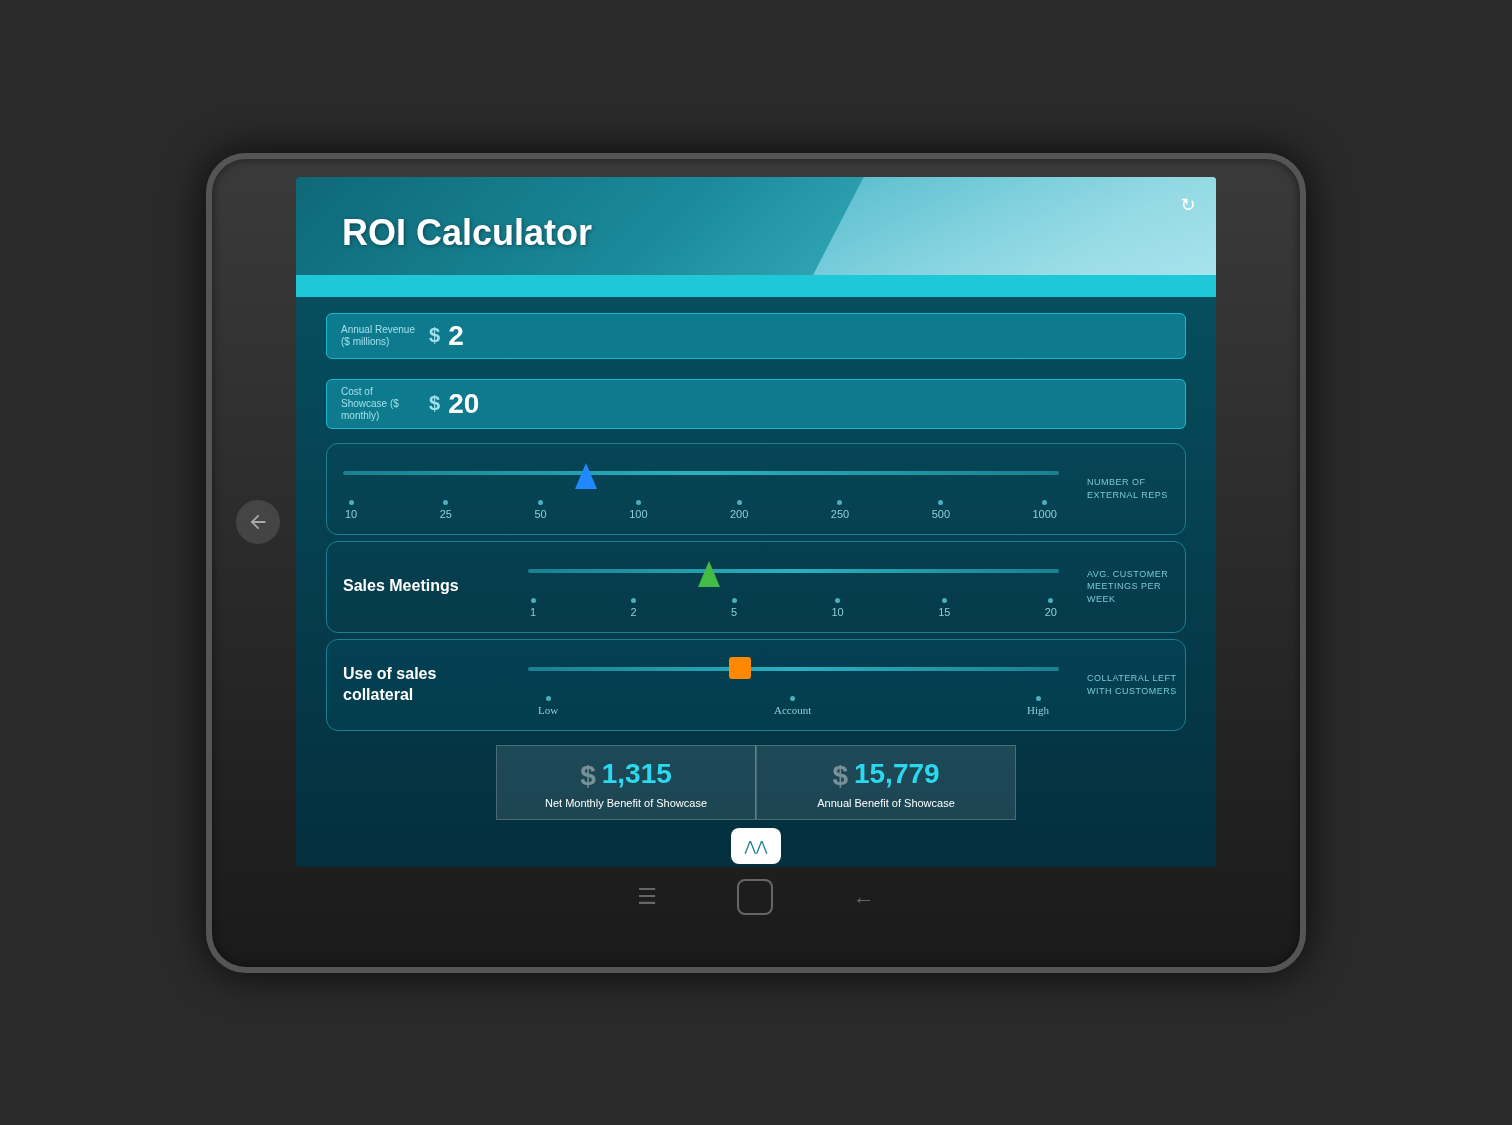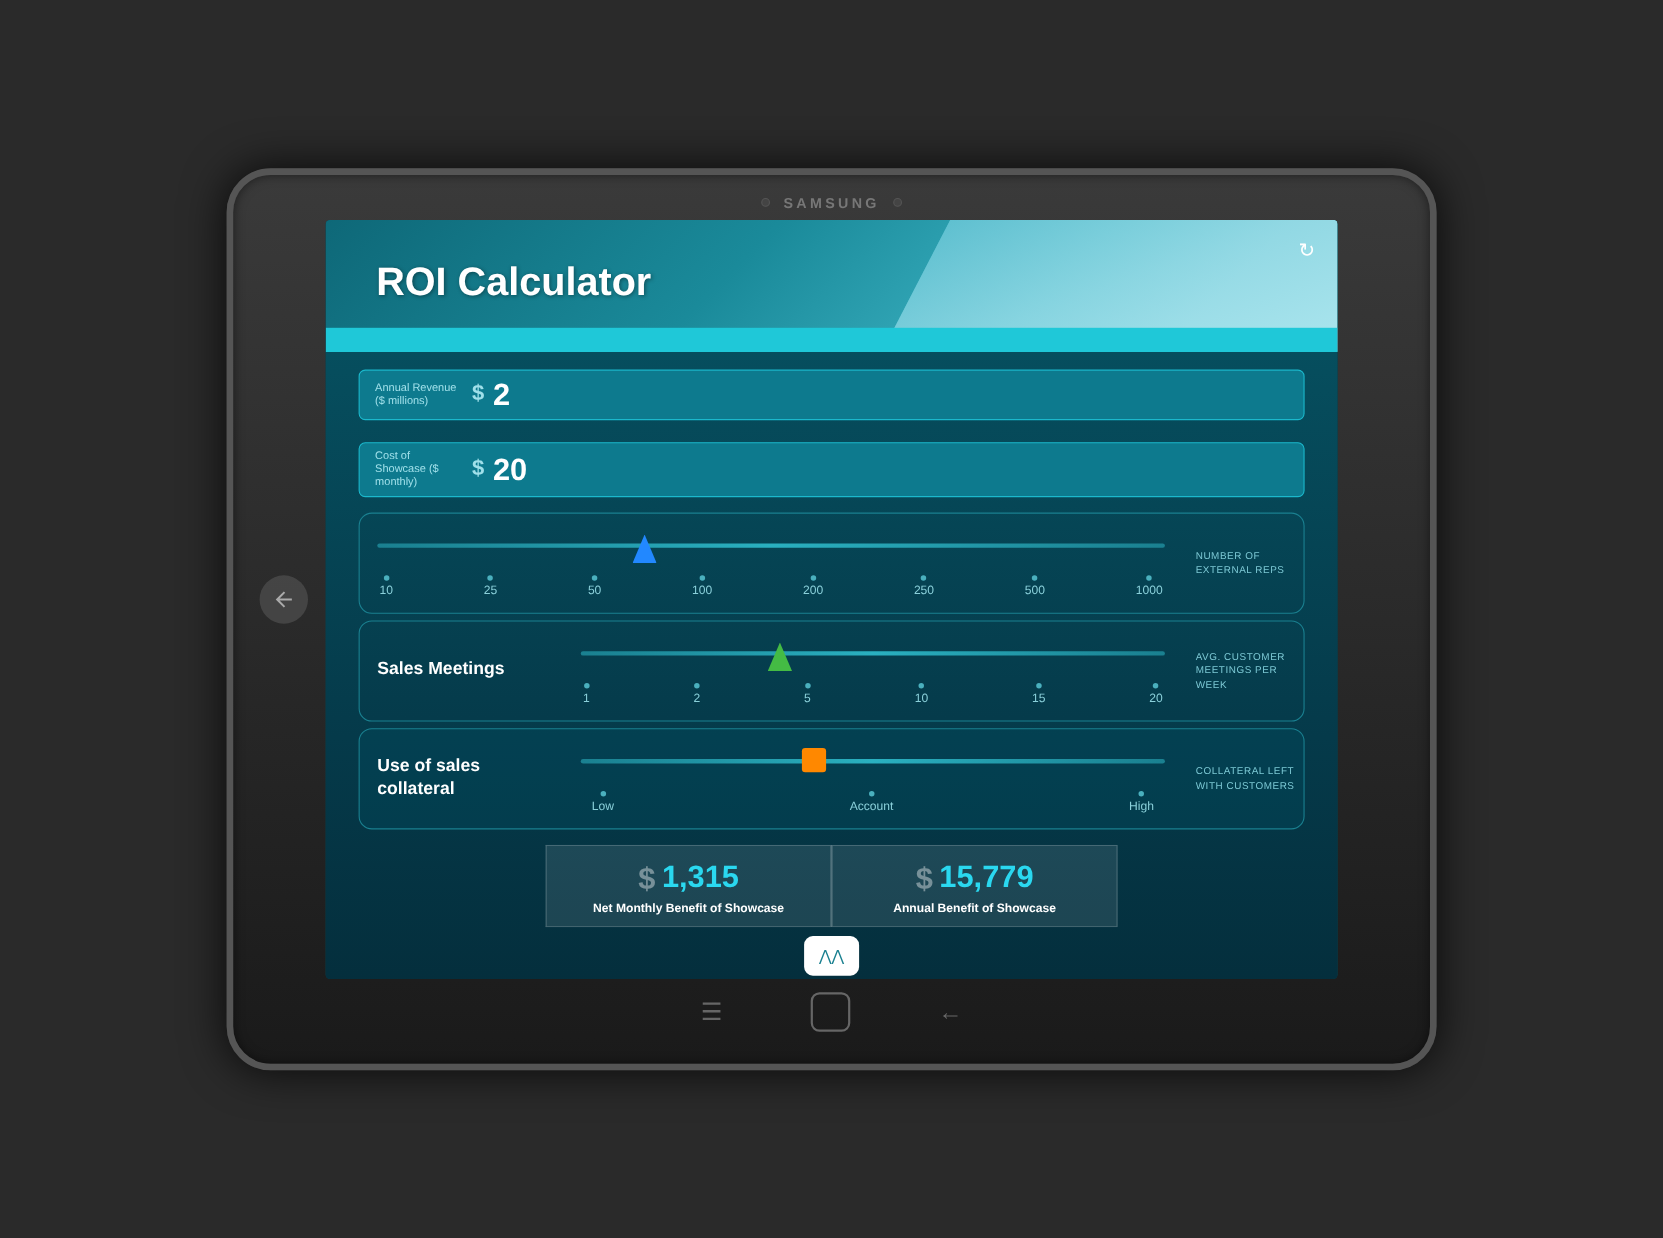--- a/index.html
+++ b/index.html
@@ -352,21 +352,20 @@
       color: #2ad8f0;
       font-size: 28px;
       font-weight: bold;
     }
 
     .result-label {
       color: white;
       font-size: 11px;
       text-align: center;
       line-height: 1.4;
-      font-weight: bold;
     }
 
     
     .scroll-up-btn {
       display: flex;
       justify-content: center;
       margin-top: 8px;
     }
 
     .scroll-btn {
@@ -409,25 +408,20 @@
       border: 2px solid #666;
       display: flex;
       align-items: center;
       justify-content: center;
     }
   </style>
 </head>
 <body>
 
 <div class="device-frame">
-  <div class="device-top-bar">
-    <div class="device-camera"></div>
-    <span style="color:#777;font-size:13px;font-weight:bold;letter-spacing:3px;">SAMSUNG</span>
-    <div class="device-camera"></div>
-  </div>
 
   <div style="position:relative; width:920px;">
     <div class="back-button">
       <svg viewBox="0 0 24 24" xmlns="http://www.w3.org/2000/svg">
         <path d="M20 11H7.83l5.59-5.59L12 4l-8 8 8 8 1.41-1.41L7.83 13H20v-2z" fill="#aaa"></path>
       </svg>
     </div>
 
     <div class="screen-wrapper">
 
@@ -544,21 +538,21 @@
         </div>
 
         <div class="slider-section alt-bg">
           <div class="section-label">Use of sales collateral</div>
           <div class="slider-area">
             <div class="slider-track-container">
               <div class="slider-track">
                 <div class="slider-thumb slider-thumb-orange" style="left: 40%;"></div>
               </div>
             </div>
-            <div class="slider-ticks" style="justify-content: space-between; padding: 0 10px;">
+            <div class="slider-ticks" style="justify-content: space-between; padding: 0 10px; font-family: Liberation Serif, serif;">
               <div class="slider-tick">
                   <div class="tick-dot"></div>
                   <span class="tick-label">Low</span>
                 </div>
               <div class="slider-tick">
                   <div class="tick-dot"></div>
                   <span class="tick-label">Account</span>
                 </div>
               <div class="slider-tick">
                   <div class="tick-dot"></div>

